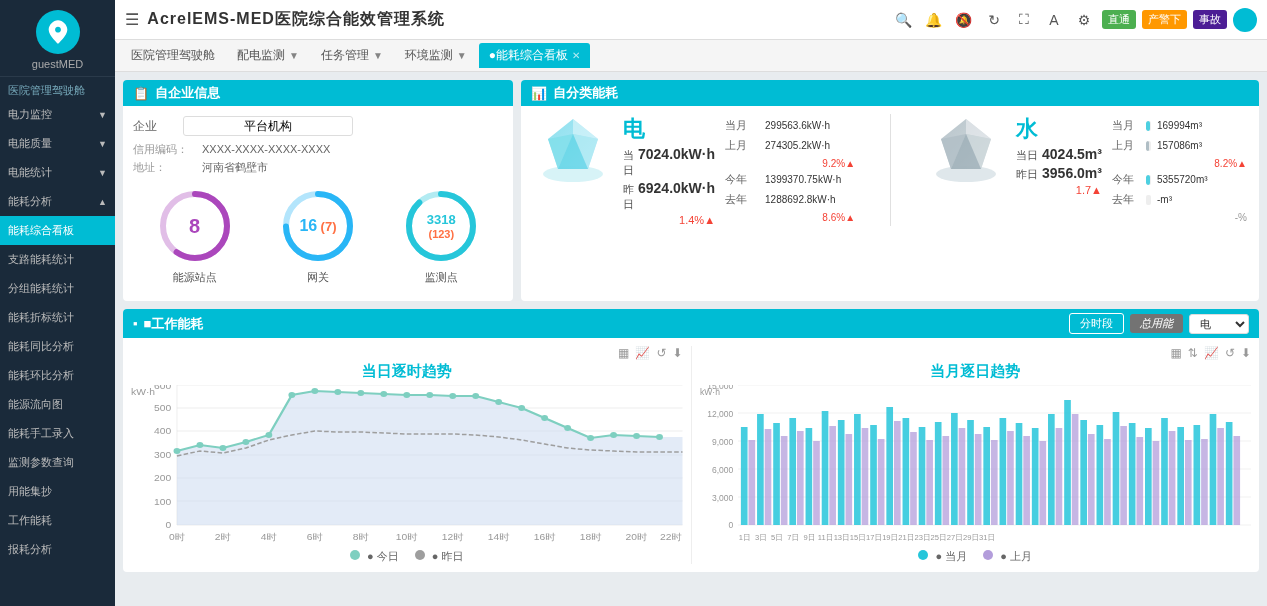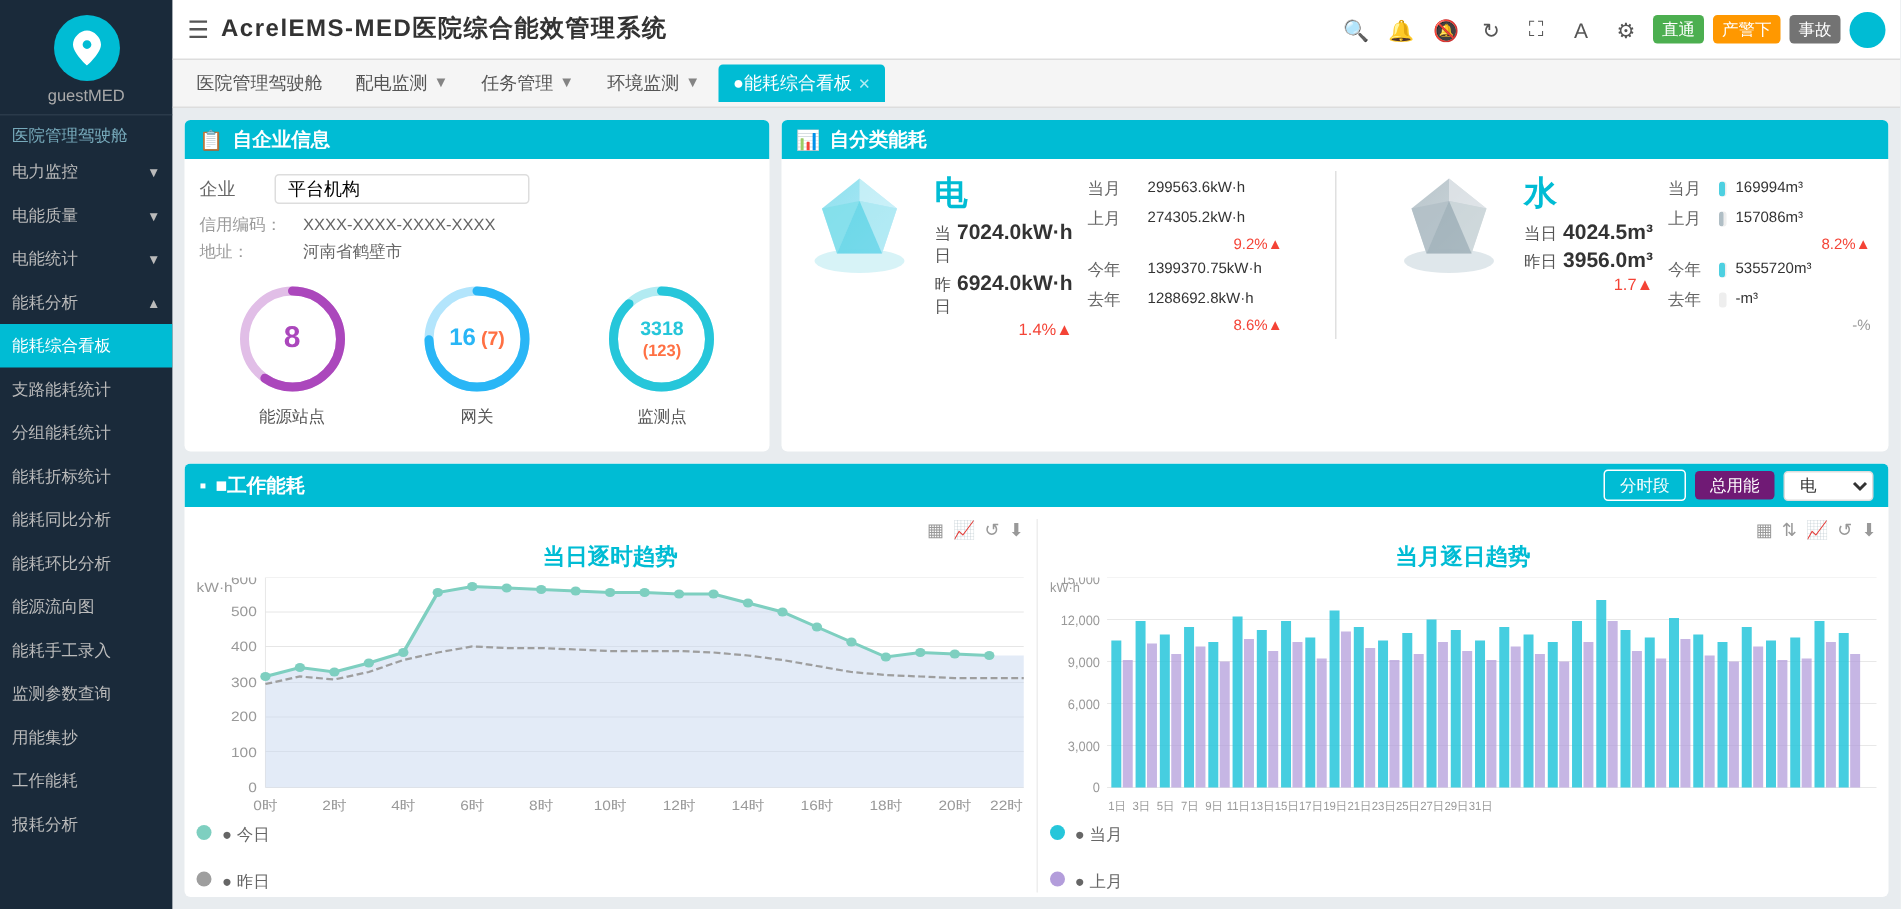--- a/index.html
+++ b/index.html
@@ -22,21 +22,21 @@
 
     
     .header { background: #fff; height: 40px; display: flex; align-items: center; padding: 0 10px; border-bottom: 1px solid #ddd; flex-shrink: 0; }
     .header-menu-icon { font-size: 16px; color: #555; margin-right: 8px; cursor: pointer; }
     .header-title { font-size: 16px; font-weight: bold; color: #333; letter-spacing: 1px; }
     .header-right { margin-left: auto; display: flex; align-items: center; gap: 6px; }
     .header-icon-btn { width: 24px; height: 24px; display: flex; align-items: center; justify-content: center; color: #555; cursor: pointer; font-size: 14px; }
     .header-badge { padding: 2px 6px; border-radius: 3px; font-size: 11px; color: #fff; cursor: pointer; }
     .badge-green { background: #4caf50; }
     .badge-orange { background: #ff9800; }
-    .badge-red { background: #737373; }
+    .badge-red { background: #4c1d95; }
     .header-avatar { width: 24px; height: 24px; background: #00bcd4; border-radius: 50%; cursor: pointer; }
 
     
     .nav-tabs { background: #f5f5f5; display: flex; align-items: center; padding: 0 6px; border-bottom: 1px solid #ddd; flex-shrink: 0; height: 32px; }
     .nav-tab { padding: 4px 10px; font-size: 12px; color: #555; cursor: pointer; border-radius: 3px 3px 0 0; margin-right: 2px; display: flex; align-items: center; gap: 4px; }
     .nav-tab.active { background: #00bcd4; color: #fff; }
     .nav-tab .close-x { font-size: 10px; opacity: 0.7; }
 
     
     .content { flex: 1; overflow-y: auto; padding: 8px; display: flex; flex-direction: column; gap: 8px; background: #e8ecef; }
@@ -44,21 +44,21 @@
     
     .top-row { display: flex; gap: 8px; }
 
     
     .panel { background: #fff; border-radius: 4px; overflow: hidden; }
     .panel-header { background: #00bcd4; color: #fff; padding: 4px 10px; font-size: 13px; font-weight: bold; display: flex; align-items: center; gap: 6px; }
     .company-panel { width: 390px; flex-shrink: 0; }
     .company-body { padding: 10px; }
     .company-row { display: flex; align-items: center; margin-bottom: 6px; font-size: 12px; }
     .company-label { color: #666; width: 50px; }
-    .company-input { border: 1px solid #ddd; border-radius: 3px; padding: 2px 8px; font-size: 12px; width: 170px; }
+    .company-input { border: 1px solid #ddd; border-radius: 3px; padding: 2px 8px; font-size: 12px; width: 170px; text-align: center; }
     .company-info-row { display: flex; align-items: baseline; gap: 4px; color: #666; font-size: 11px; margin: 3px 0; }
     .company-info-label { color: #999; width: 65px; }
 
     
     .stats-circles { display: flex; justify-content: space-around; padding: 8px 0 6px; }
     .stat-circle-wrap { display: flex; flex-direction: column; align-items: center; }
     .stat-circle { position: relative; width: 80px; height: 80px; }
     .stat-circle svg { width: 80px; height: 80px; transform: rotate(-90deg); }
     .stat-circle-inner { position: absolute; top: 50%; left: 50%; transform: translate(-50%, -50%); text-align: center; }
     .stat-circle-value { font-size: 20px; font-weight: bold; }
@@ -79,27 +79,27 @@
     .bar-blue { background: #42a5f5; }
     .bar-teal { background: #4dd0e1; }
 
     
     .bottom-panel { background: #fff; border-radius: 4px; overflow: hidden; }
     .trend-header { background: #00bcd4; color: #fff; padding: 4px 10px; font-size: 13px; font-weight: bold; display: flex; align-items: center; justify-content: space-between; }
     .trend-header-left { display: flex; align-items: center; gap: 6px; }
     .trend-header-right { display: flex; align-items: center; gap: 6px; }
     .trend-btn { padding: 2px 10px; border-radius: 3px; font-size: 11px; cursor: pointer; border: none; }
     .trend-btn-outline { background: transparent; color: #fff; border: 1px solid #fff; }
-    .trend-btn-active { background: #701a75; color: #fff; }
+    .trend-btn-active { background: #737373; color: #fff; font-style: italic; }
     .trend-select { padding: 2px 6px; border-radius: 3px; font-size: 11px; border: 1px solid #ddd; background: #fff; color: #333; min-width: 60px; }
     .trend-body { display: flex; gap: 0; padding: 8px; }
     .trend-chart { flex: 1; }
     .trend-chart-title { text-align: center; font-size: 15px; color: #00bcd4; font-weight: bold; margin-bottom: 4px; }
     .trend-chart-area { position: relative; height: 160px; }
-    .trend-legend { display: flex; justify-content: center; gap: 16px; margin-top: 4px; font-size: 11px; color: #666; flex-direction: column; }
+    .trend-legend { display: flex; justify-content: center; gap: 16px; margin-top: 4px; font-size: 11px; color: #666; }
     .legend-dot { display: inline-block; width: 10px; height: 10px; border-radius: 50%; margin-right: 4px; }
     .trend-chart-icons { display: flex; gap: 6px; justify-content: flex-end; font-size: 12px; color: #999; margin-bottom: 2px; }
     .trend-divider { width: 1px; background: #eee; margin: 0 8px; }
 
     
     .chart-svg { width: 100%; height: 160px; }
 
     
     ::-webkit-scrollbar { width: 4px; }
     ::-webkit-scrollbar-track { background: #f1f1f1; }

